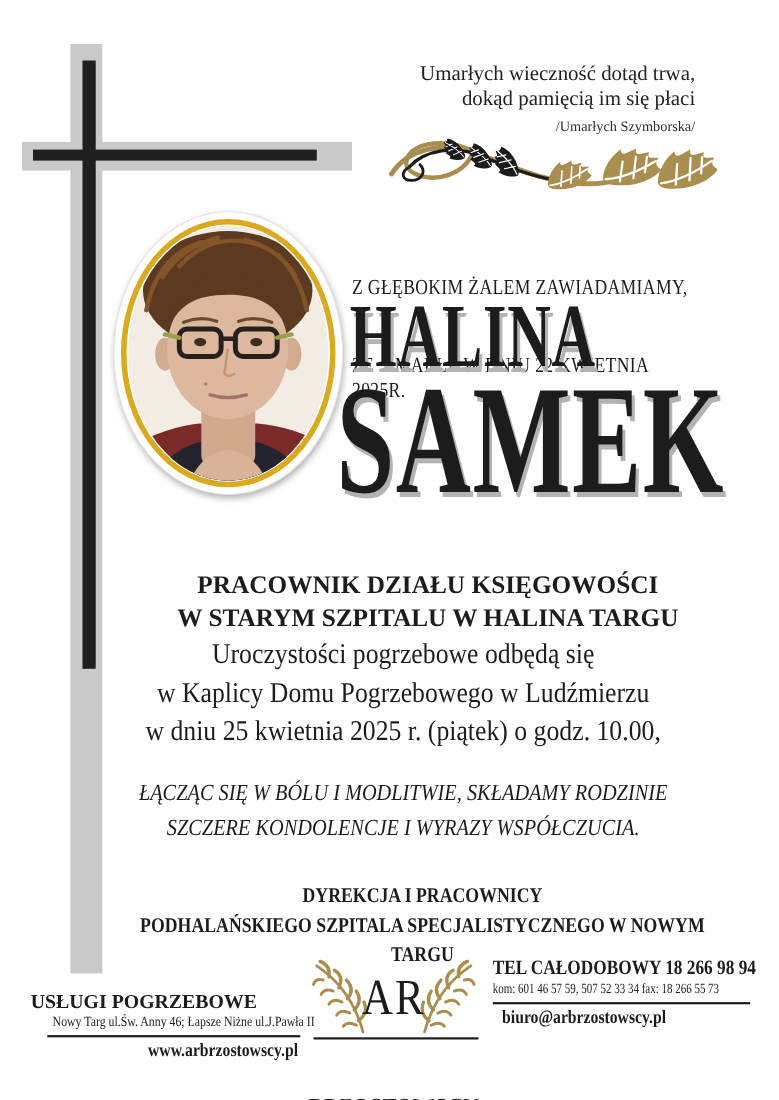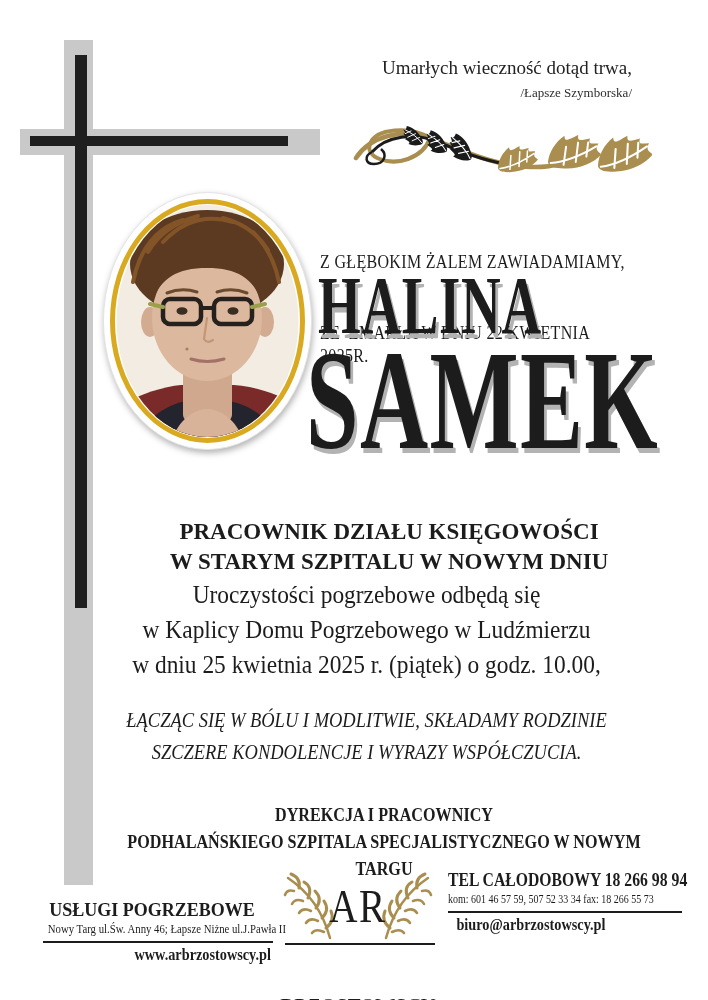--- a/index.html
+++ b/index.html
@@ -34,21 +34,21 @@
   .role{position:absolute;left:80px;right:10px;top:488px;text-align:center;
     font-weight:bold;font-size:23px;line-height:30px;margin-top:29px;}
   .ceremony{position:absolute;left:25px;right:0;top:577px;text-align:center;
     font-size:26px;line-height:35px;transform:scaleX(.90);transform-origin:center top;}
   .condolence{position:absolute;left:30px;right:5px;top:704px;text-align:center;
     font-style:italic;font-size:21px;line-height:32px;transform:scaleX(.88);transform-origin:center top;}
   .signature{position:absolute;left:70px;right:10px;top:801px;text-align:center;
     font-weight:bold;font-size:19px;line-height:27px;transform:scaleX(.85);transform-origin:center top;}
   
   .f-left{position:absolute;left:28px;top:900px;width:248px;}
-  .f-left .title{font-weight:bold;font-size:18px;text-align:center;white-space:nowrap;}
+  .f-left .title{font-weight:bold;font-size:18px;text-align:left;white-space:nowrap;}
   .f-left .addr{font-size:12.8px;margin-top:1px;text-align:center;white-space:nowrap;
     transform:scaleX(.84);transform-origin:center top;}
   .f-left .rule{height:2px;background:#1c1c1c;margin:4px 0 2px 15px;width:230px;}
   .f-left .site{font-weight:bold;font-size:17px;text-align:right;padding-right:6px;
     transform:scaleX(.84);transform-origin:right top;}
   .laurel{position:absolute;left:268px;top:868px;width:180px;height:80px;}
   .monogram{position:absolute;left:268px;top:884px;width:180px;text-align:center;
     font-size:46px;line-height:46px;font-weight:normal;letter-spacing:2px;
     transform:scaleX(.85);transform-origin:center top;}
   .logo-rule{position:absolute;left:285px;top:943px;width:150px;height:2px;background:#1c1c1c;}
@@ -69,21 +69,22 @@
 
   <div>
     <div class="bar gv"></div>
     <div class="bar gh"></div>
     <div class="bar bv"></div>
     <div class="bar bh"></div>
   </div>
 
   <div class="quote">
     <div>Umarłych wieczność dotąd trwa,</div>
-    <div class="attr">/Łapsze Szymborska/</div>
+    <div>dokąd pamięcią im się płaci</div>
+    <div class="attr">/Umarłych Szymborska/</div>
   </div>
 
   <svg class="ornament" viewBox="0 0 300 78">
     <defs>
       <g id="leaf">
         <path fill="currentColor" d="M0,0 C2,-8 8,-15 16,-19 C15,-13 20,-16 27,-18 C25,-12 30,-14 36,-14 C33,-9 38,-10 42,-9 C38,-4 41,-3 43,0 C36,6 24,9 13,7 C5,6 0,4 0,0 Z"></path>
         <path d="M2,1 C14,2 28,-2 40,-7 M12,4 L16,-10 M22,3 L26,-12 M31,0 L34,-11" stroke="#ffffff" stroke-width="1.6" fill="none" stroke-linecap="round"></path>
       </g>
     </defs>
 
@@ -152,21 +153,21 @@
   <div class="announce">
     <div>Z GŁĘBOKIM ŻALEM ZAWIADAMIAMY,</div>
     <div>ŻE  ZMARŁA W DNIU 22 KWIETNIA 2025R.</div>
   </div>
 
   <div class="name first">HALINA</div>
   <div class="name last">SAMEK</div>
 
   <div class="role">
     <div>PRACOWNIK DZIAŁU KSIĘGOWOŚCI</div>
-    <div>W STARYM SZPITALU W NOWYM DNIU</div>
+    <div>W STARYM SZPITALU W HALINA TARGU</div>
   </div>
 
   <div class="ceremony">
     <div>Uroczystości pogrzebowe odbędą się</div>
     <div>w Kaplicy Domu Pogrzebowego w Ludźmierzu</div>
     <div>w dniu 25 kwietnia 2025 r. (piątek) o godz. 10.00,</div>
   </div>
 
   <div class="condolence">
     <div>ŁĄCZĄC SIĘ W BÓLU I MODLITWIE, SKŁADAMY RODZINIE</div>

